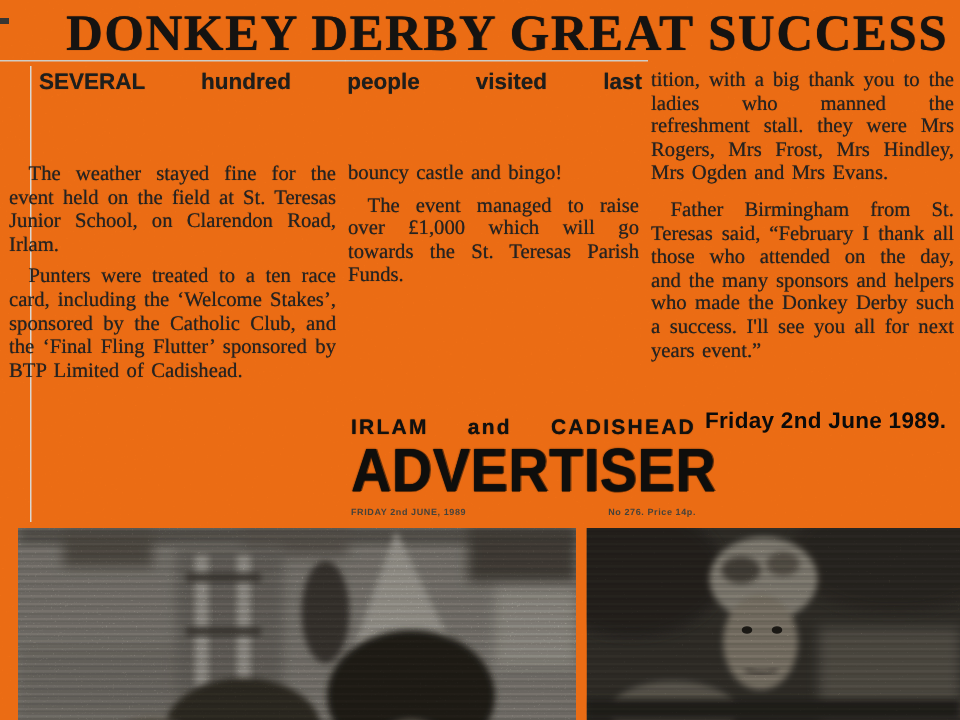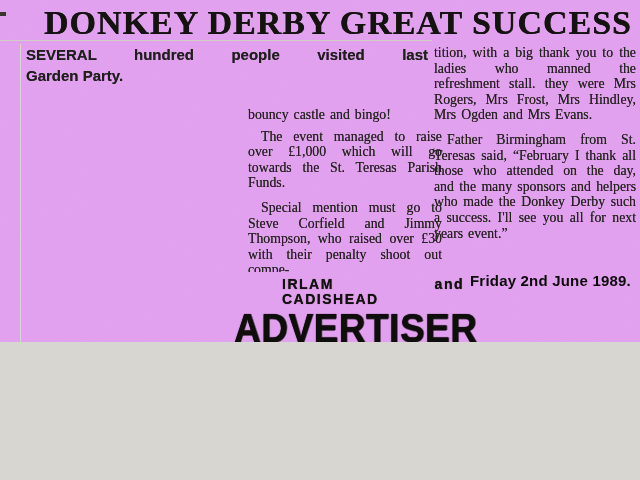--- a/index.html
+++ b/index.html
@@ -1,18 +1,18 @@
 <!DOCTYPE html>
 <html><head>
 <meta charset="utf-8">
 <style>
   html,body{margin:0;padding:0;background:#d8d6d1;}
   #page{
-    position:relative;width:640px;height:342px;overflow:hidden;
-    background:#f0abfc;
+    position:relative;width:640px;height:480px;overflow:hidden;
+    background:#f97316;
     font-family:"Liberation Serif","DejaVu Serif",serif;
     color:#242424;
   }
   
   .headline{
     position:absolute;top:4px;left:38px;right:2px;height:38px;
     text-align:center;
     font-family:"Liberation Serif","DejaVu Serif",serif;
     font-weight:700;font-size:34px;letter-spacing:1px;
     color:#171513;
@@ -36,30 +36,30 @@
     position:absolute;
     font-size:13.8px;line-height:15.6px;
     text-shadow:0 0 .5px rgba(30,28,24,.75);
     color:#282624;
     overflow:hidden;
   }
   .col p{margin:0 0 6px 0;text-align:justify;word-spacing:1.5px;}
   .col p.indent{text-indent:13px;}
   .col p.gap{margin-top:9px;}
   #col1{top:108px;left:6px;width:218px;height:246px;}
-  #col2{top:107px;left:248px;width:194px;height:165px;}
+  #col2{top:107px;left:232px;width:194px;height:165px;}
   #col3{top:45px;left:434px;width:202px;height:232px;}
   
   .masthead{position:absolute;top:277px;left:234px;width:230px;}
   .mh-region{
     font-family:"Liberation Sans","DejaVu Sans",sans-serif;
     font-weight:700;font-size:14px;line-height:15px;
     letter-spacing:1.5px;word-spacing:4px;
     text-align:justify;text-align-last:justify;
-    color:#141310;text-shadow:0 0 .7px rgba(15,14,12,.9);margin-left:48px;
+    color:#141310;text-shadow:0 0 .7px rgba(15,14,12,.9);
   }
   .mh-title{
     font-family:"Liberation Sans","DejaVu Sans",sans-serif;
     font-weight:700;font-size:37px;line-height:40px;letter-spacing:.5px;
     transform:scaleY(1.1);transform-origin:top left;
     color:#100f0d;
     text-shadow:0 0 1px rgba(10,9,8,.95),1px 0 0 rgba(10,9,8,.5),0 1px 0 rgba(10,9,8,.5);
     white-space:nowrap;
   }
   .mh-issue{
@@ -94,30 +94,30 @@
 
 <div id="page">
 
   <div class="headline">DONKEY DERBY GREAT SUCCESS</div>
   <div class="head-rule"></div>
   <div class="crease"></div>
   <div class="edge-mark"></div>
 
   <div class="intro">
     <div class="jline">SEVERAL hundred people visited last</div>
-    <div class="lline">Garden Party.</div>
   </div>
 
   <div id="col1" class="col">
+    <p class="indent">The weather stayed fine for the event held on the field at St. Teresas Junior School, on Clarendon Road, Irlam.</p>
+    <p class="indent">Punters were treated to a ten race card, including the ‘Welcome Stakes’, sponsored by the Catholic Club, and the ‘Final Fling Flutter’ sponsored by BTP Limited of Cadishead.</p>
   </div>
 
   <div id="col2" class="col">
     <p>bouncy castle and bingo!</p>
     <p class="indent">The event managed to raise over £1,000 which will go towards the St. Teresas Parish Funds.</p>
-    <p class="indent gap">Special mention must go to Steve Corfield and Jimmy Thompson, who raised over £30 with their penalty shoot out compe-</p>
   </div>
 
   <div id="col3" class="col">
     <p>tition, with a big thank you to the ladies who manned the refreshment stall. they were Mrs Rogers, Mrs Frost, Mrs Hindley, Mrs Ogden and Mrs Evans.</p>
     <p class="indent gap">Father Birmingham from St. Teresas said, “February I thank all those who attended on the day, and the many sponsors and helpers who made the Donkey Derby such a success. I'll see you all for next years event.”</p>
   </div>
 
   <div class="masthead">
     <div class="mh-region">IRLAM and CADISHEAD</div>
     <div class="mh-title">ADVERTISER</div>

